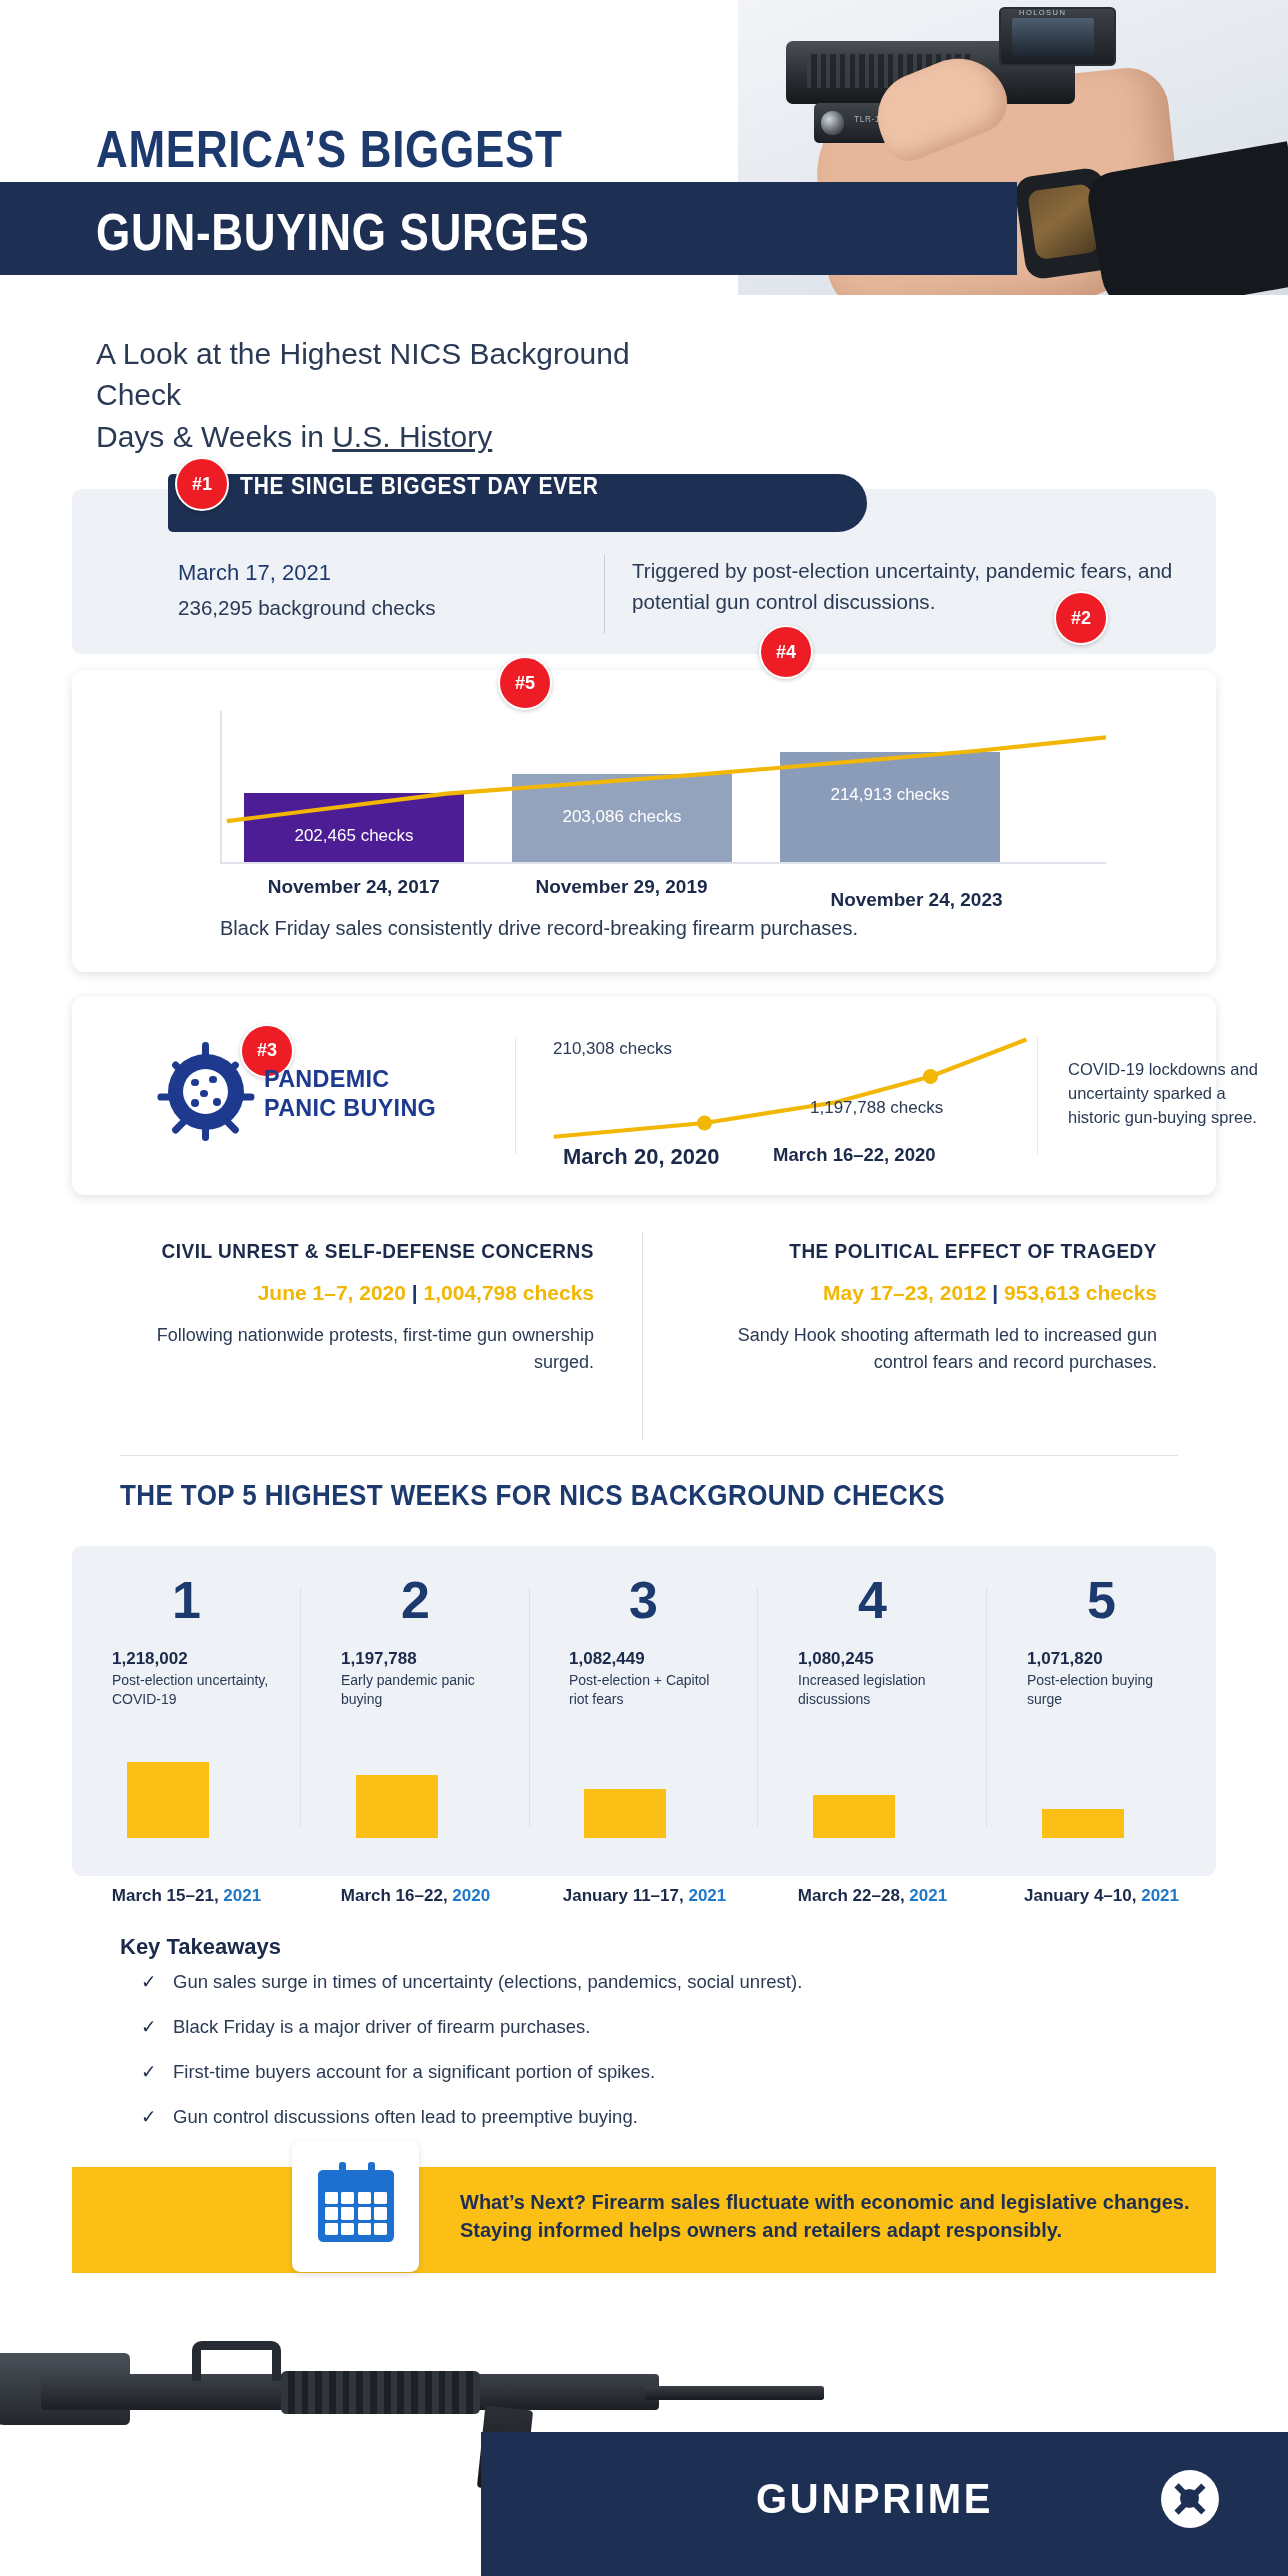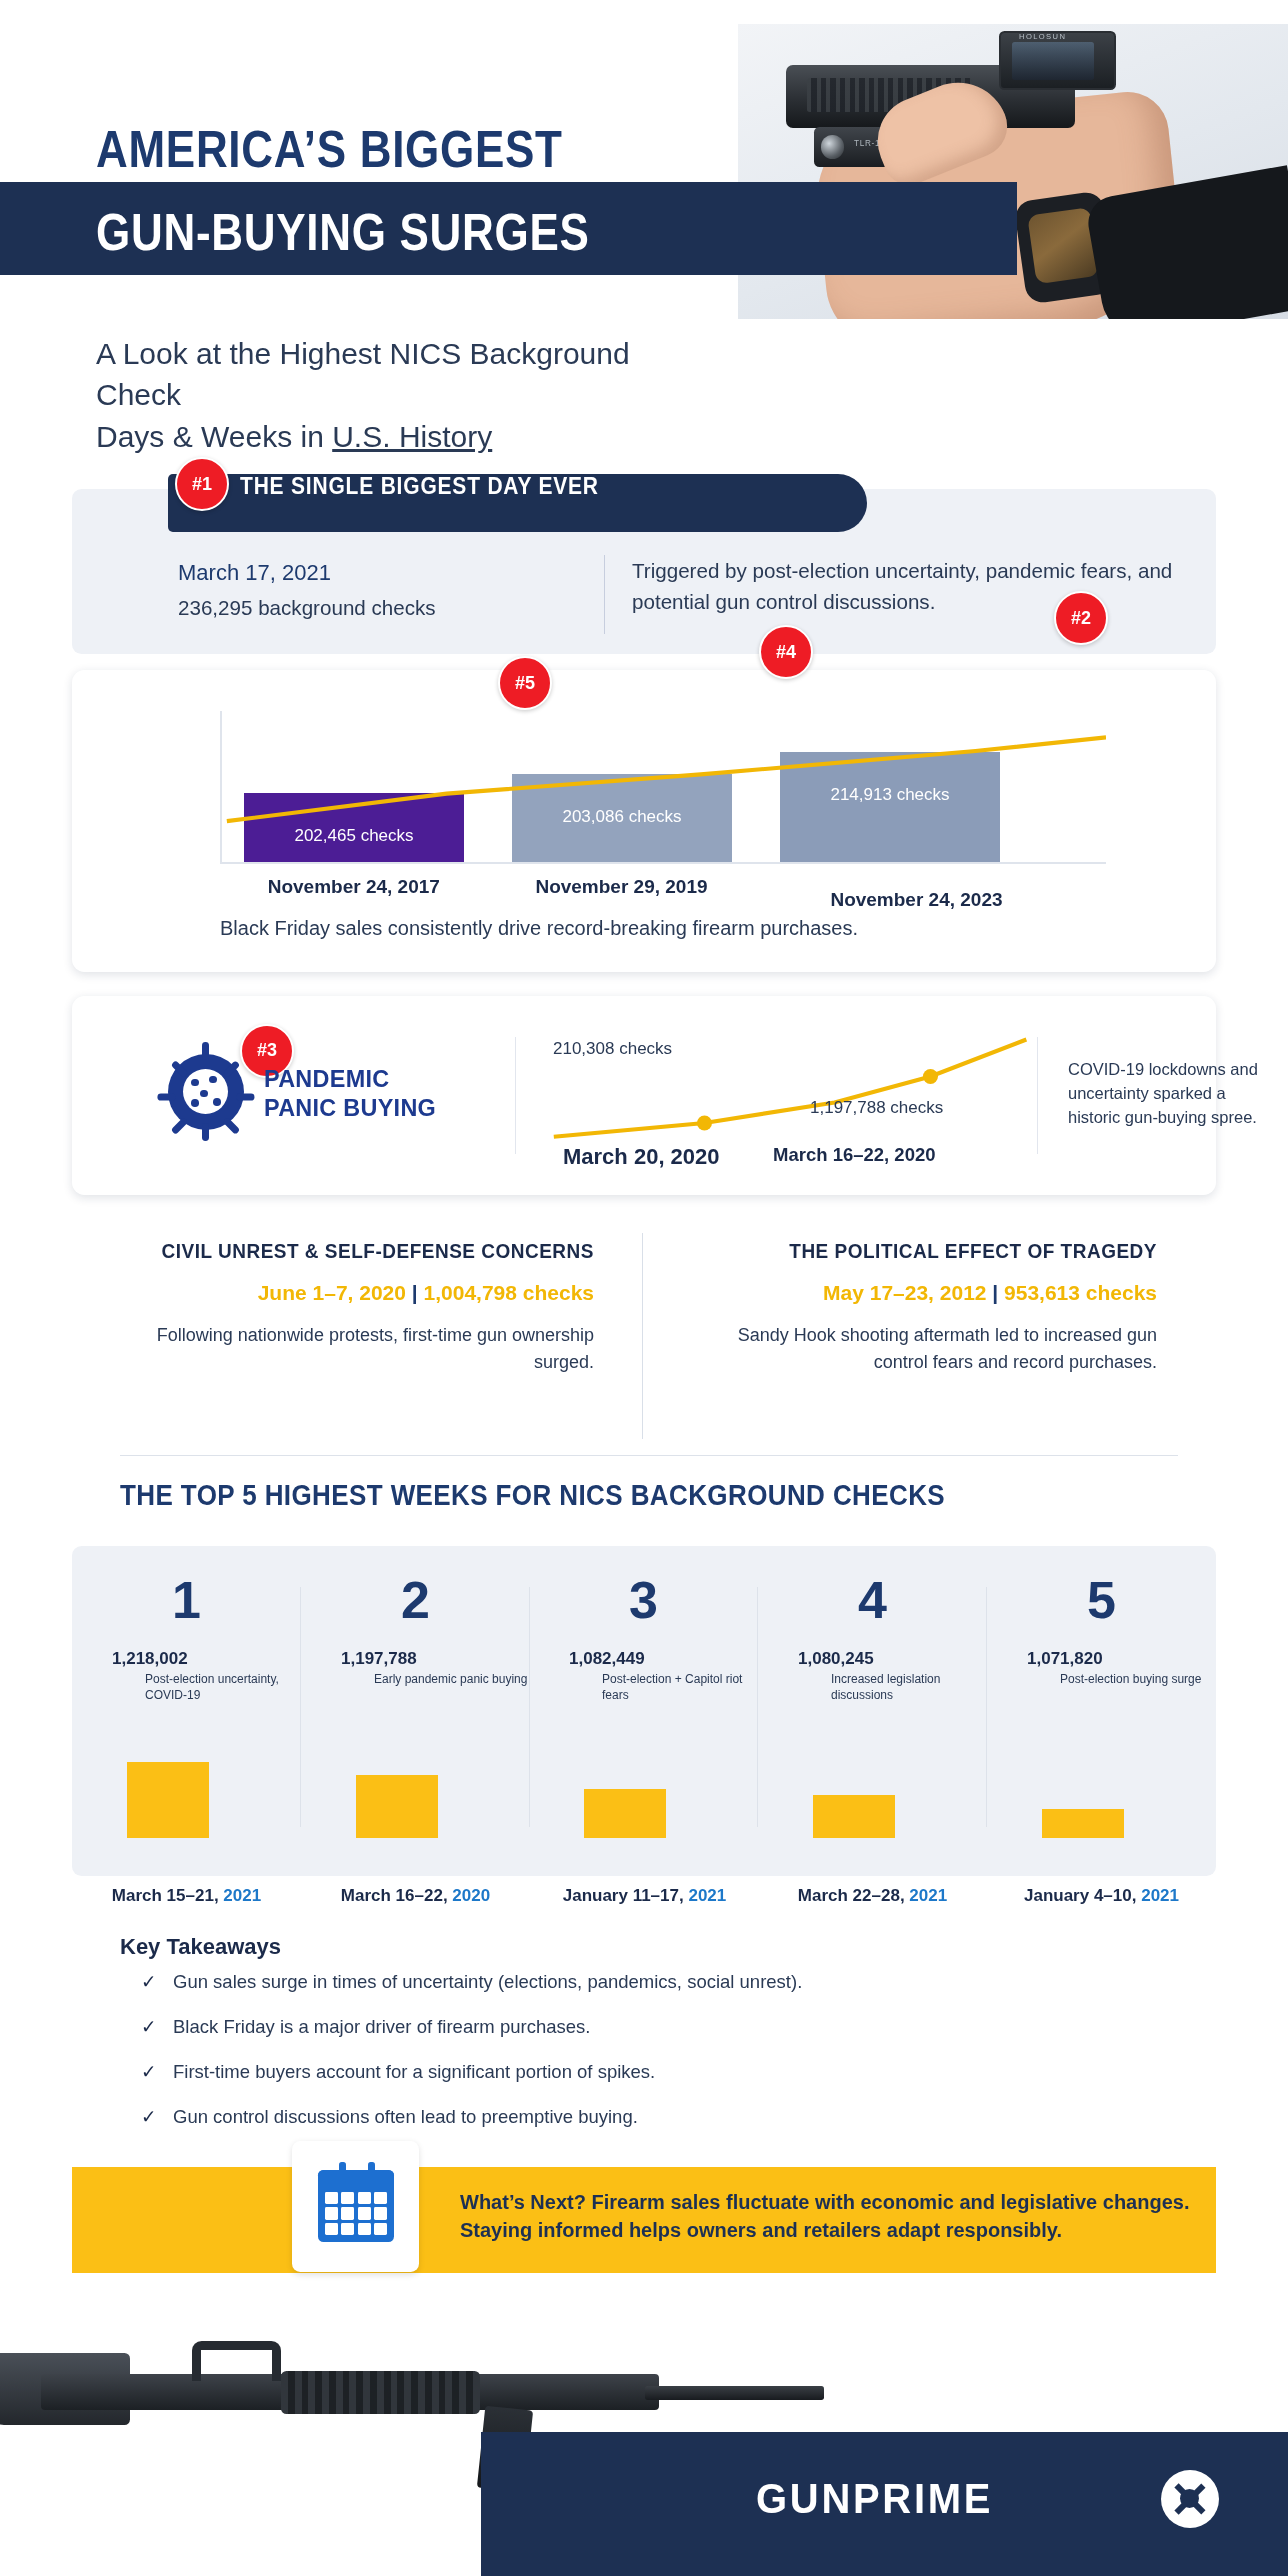--- a/index.html
+++ b/index.html
@@ -13,21 +13,20 @@
     overflow:hidden;
   }
   .page { position:relative; width:1288px; height:2576px; }
 
   
   .header { position:relative; height:323px; }
   .hero-photo {
     position:absolute; right:0; top:0; width:550px; height:295px;
     background:#5eead4;
     overflow:hidden;
-    margin-top:24px;
   }
   .hero-photo .sky {
     position:absolute; inset:0;
     background:linear-gradient(160deg,#f2f4f7 0%,#e3e8ee 55%,#d7dde5 100%);
   }
   .hand {
     position:absolute; left:82px; top:82px; width:357px; height:227px;
     background:#e6b79a; border-radius:82px 41px 124px 62px;
     transform:rotate(-6deg);
     box-shadow:inset -17px -13.7px 31px rgba(150,95,70,.35);
@@ -225,21 +224,21 @@
     color:#1d3a6e; letter-spacing:0.4px; transform:scaleY(1.12); transform-origin:left;
   }
   .top5-card {
     position:absolute; left:72px; top:1546px; width:1144px; height:330px;
     background:#eef1f6; border-radius:9.6px;
   }
   .t5col { position:absolute; top:0; width:229px; height:330px; }
   .t5col .sep { position:absolute; right:0; top:41px; width:1.4px; height:240px; background:#dde2ea; }
   .t5rank { position:absolute; top:24px; left:0; width:229px; text-align:center; font-size:52px; font-weight:bold; color:#1d3a6e; }
   .t5num { position:absolute; top:103px; left:40px; font-size:17px; font-weight:bold; color:#1b2a4a; }
-  .t5desc { position:absolute; top:125px; left:40px; width:158px; font-size:12px; line-height:1.35; color:#2a3a55;margin-left:33px; }
+  .t5desc { position:absolute; top:125px; left:40px; width:158px; font-size:14px; line-height:1.35; color:#2a3a55; }
   .t5bar { position:absolute; bottom:38px; left:55px; width:82px; background:#fbbf15; }
   .t5date { position:absolute; left:0; width:229px; text-align:center; top:1886px; font-size:17px; font-weight:bold; color:#1b2a4a; }
   .t5date .yr { color:#1d78c9; }
 
   
   .kt-title { position:absolute; left:120px; top:1934px; font-size:22px; font-weight:bold; color:#1b2a4a; }
   .kt-list { position:absolute; left:141px; top:1971px; width:1030px; }
   .kt-item { display:flex; align-items:flex-start; margin-bottom:23px; }
   .kt-check { width:32px; flex:0 0 32px; font-size:18.5px; color:#1b2a4a; }
   .kt-text { font-size:18.5px; color:#2a3a55; }

